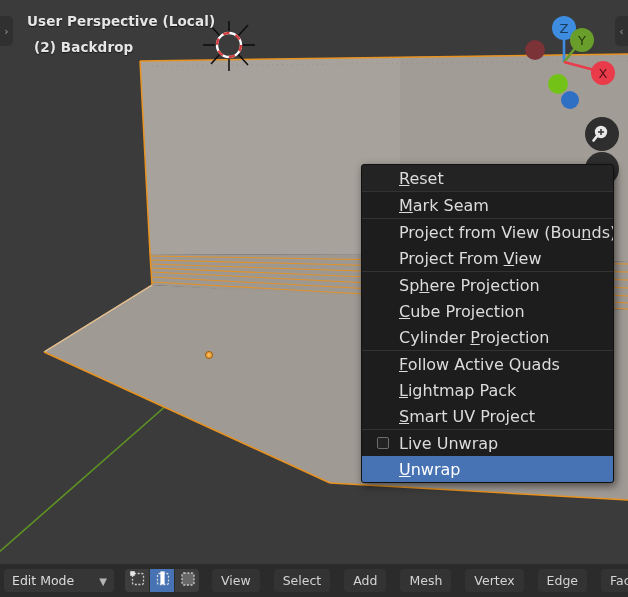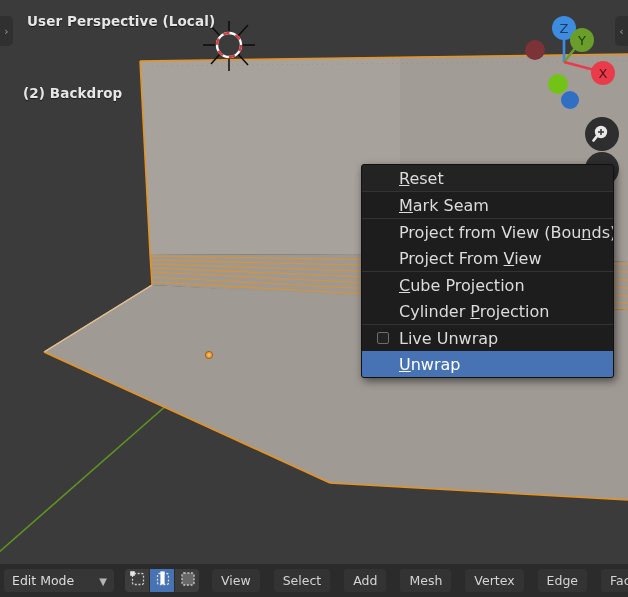--- a/index.html
+++ b/index.html
@@ -30,21 +30,21 @@
     position: absolute;
     color: #e6e6e6;
     font-size: 13.5px;
     letter-spacing: 0.1px;
     text-shadow: 0 1px 1px rgba(0,0,0,0.55);
     white-space: nowrap;
     pointer-events: none;
     font-weight: bold;
   }
   #vp-line1 { left: 27px; top: 13px; }
-  #vp-line2 { left: 23px; top: 39px; margin-top: 46px; }
+  #vp-line2 { left: 34px; top: 39px; }
 
   
   .edge-tab {
     position: absolute;
     background: #303030;
     color: #9a9a9a;
     font-size: 11px;
     display: flex;
     align-items: center;
     justify-content: center;
@@ -290,24 +290,38 @@
       <div class="menu-section">
         <div class="menu-item">
           <span>Project from View (Bou<span class="acc">n</span>ds)</span>
         </div>
         <div class="menu-item">
           <span>Project From <span class="acc">V</span>iew</span>
         </div>
       </div>
       <div class="menu-section">
         <div class="menu-item">
+          <span>Sp<span class="acc">h</span>ere Projection</span>
+        </div>
+        <div class="menu-item">
           <span><span class="acc">C</span>ube Projection</span>
         </div>
         <div class="menu-item">
           <span>Cylinder <span class="acc">P</span>rojection</span>
+        </div>
+      </div>
+      <div class="menu-section">
+        <div class="menu-item">
+          <span><span class="acc">F</span>ollow Active Quads</span>
+        </div>
+        <div class="menu-item">
+          <span><span class="acc">L</span>ightmap Pack</span>
+        </div>
+        <div class="menu-item">
+          <span><span class="acc">S</span>mart UV Project</span>
         </div>
       </div>
       <div class="menu-section">
         <div class="menu-item">
           <span class="chk"></span>
           <span>Live Unwrap</span>
         </div>
         <div class="menu-item selected">
           <span><span class="acc">U</span>nwrap</span>
         </div>

